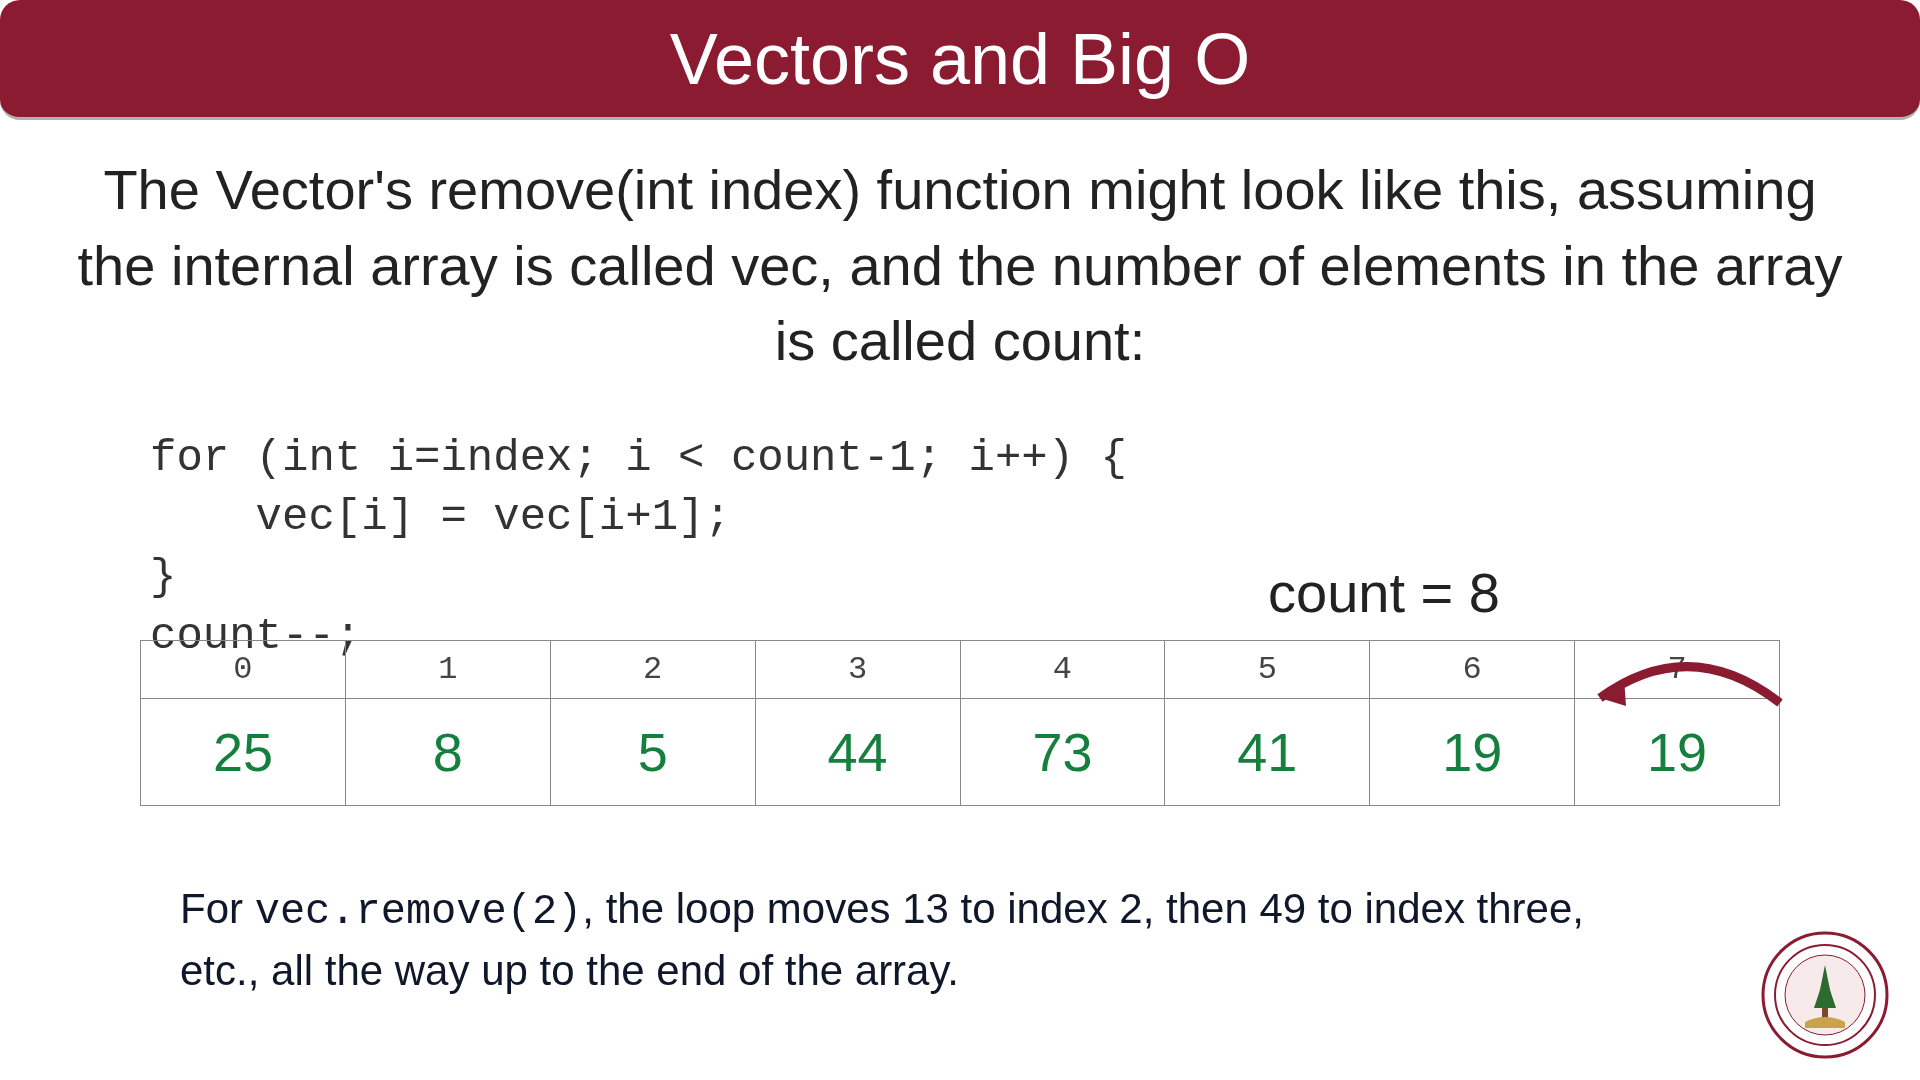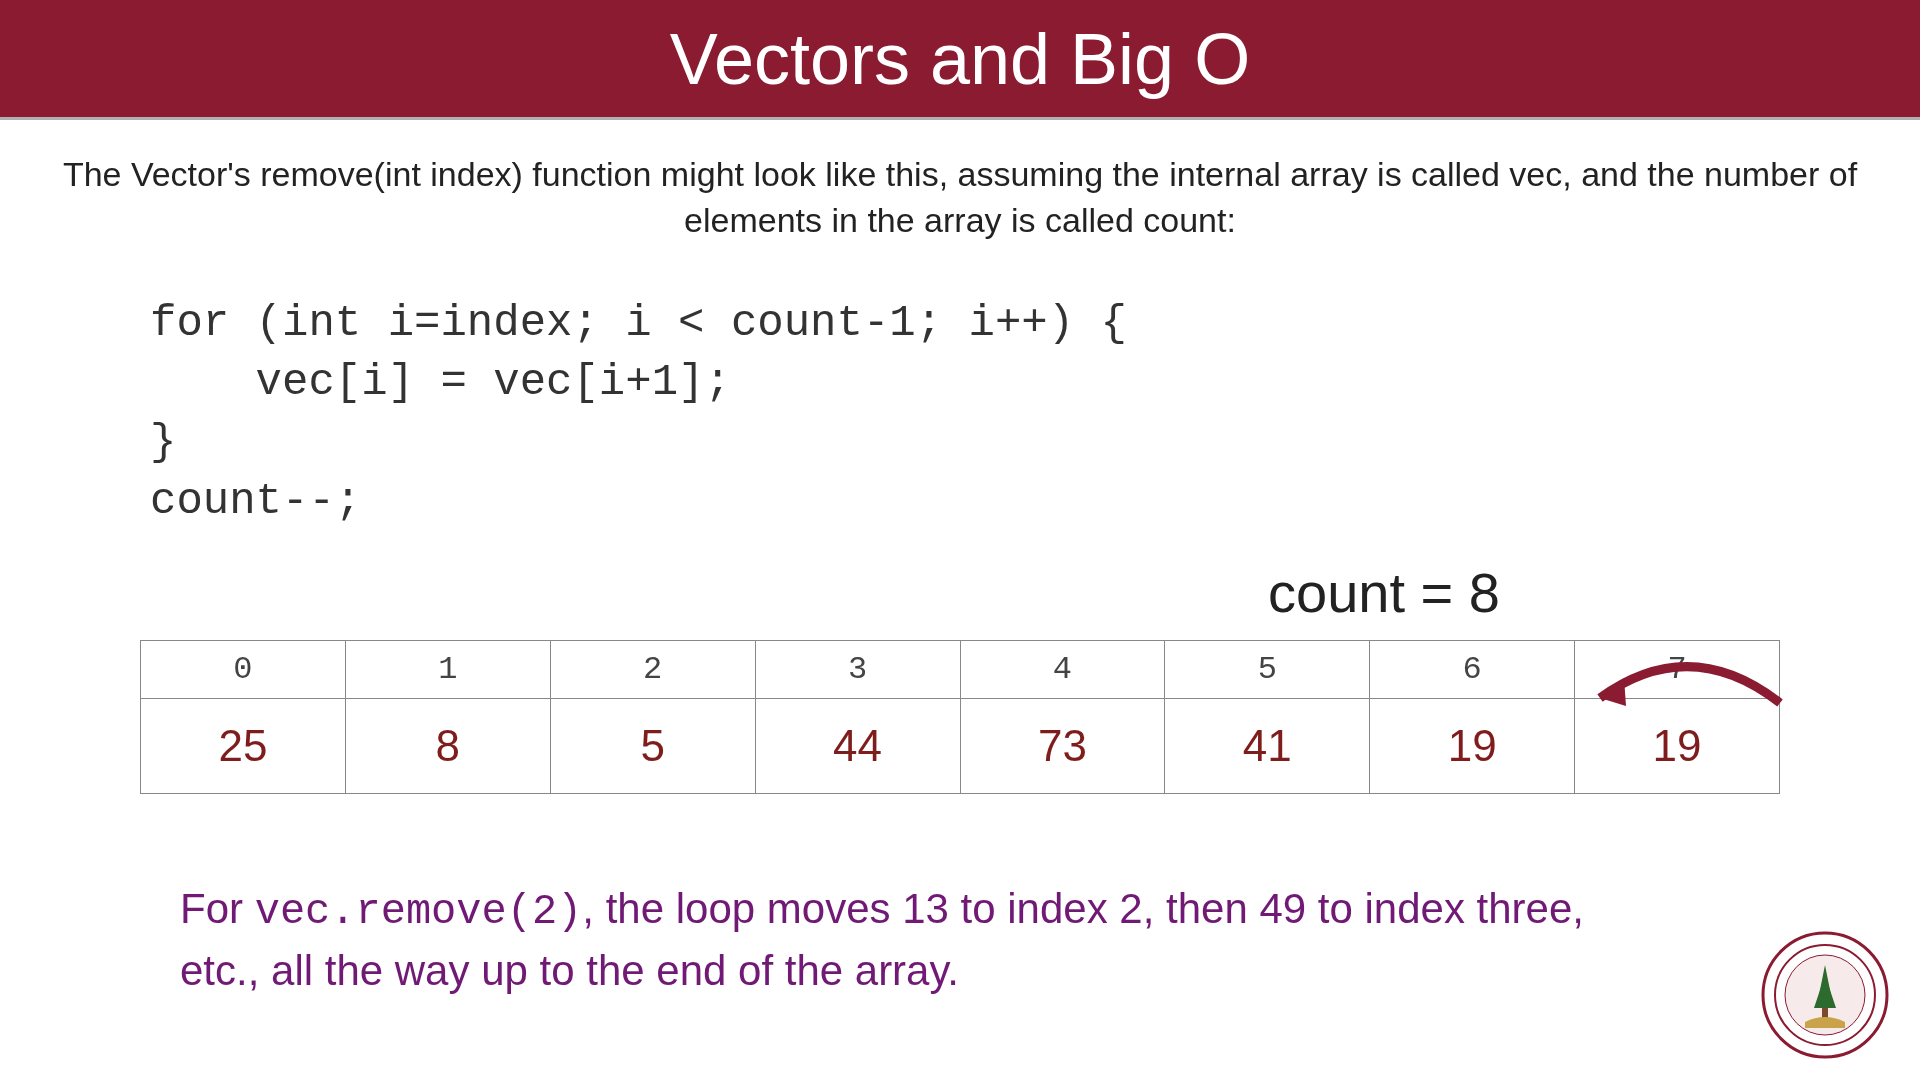--- a/index.html
+++ b/index.html
@@ -13,29 +13,30 @@
     overflow: hidden;
   }
   .title-bar {
     width: 100%;
     height: 120px;
     background: #8a1b30;
     border-bottom: 3px solid #b0b0b0;
     display: flex;
     align-items: center;
     justify-content: center;
+    border-radius: 20px;
   }
   .title-text {
     color: #ffffff;
     font-size: 72px;
     font-weight: 400;
   }
   .intro {
     margin: 32px 60px 0 60px;
-    font-size: 34px;
+    font-size: 56px;
     line-height: 1.35;
     text-align: center;
     color: #222;
   }
   .code-block {
     margin: 50px 10px 0 150px;
     font-family: "Courier New", Courier, monospace;
     font-size: 44px;
     line-height: 1.35;
     white-space: pre;
@@ -63,40 +64,40 @@
     text-align: center;
     width: 12.5%;
   }
   table.array tr.idx td {
     font-family: "Courier New", Courier, monospace;
     font-size: 32px;
     padding: 10px 0;
     color: #444;
   }
   table.array tr.val td {
-    font-size: 44px;
+    font-size: 54px;
     padding: 22px 12px;
-    color: #7f1d1d;
+    color: #15803d;
   }
   .arrow-svg {
     position: absolute;
     top: 648px;
     left: 1580px;
     width: 220px;
     height: 70px;
     pointer-events: none;
   }
   .outro {
     position: absolute;
     top: 880px;
     left: 180px;
     width: 1460px;
     font-size: 42px;
     line-height: 1.4;
-    color: #701a75;
+    color: #0f172a;
   }
   .outro .mono {
     font-family: "Courier New", Courier, monospace;
   }
   .seal {
     position: absolute;
     bottom: 20px;
     right: 30px;
     width: 130px;
     height: 130px;

